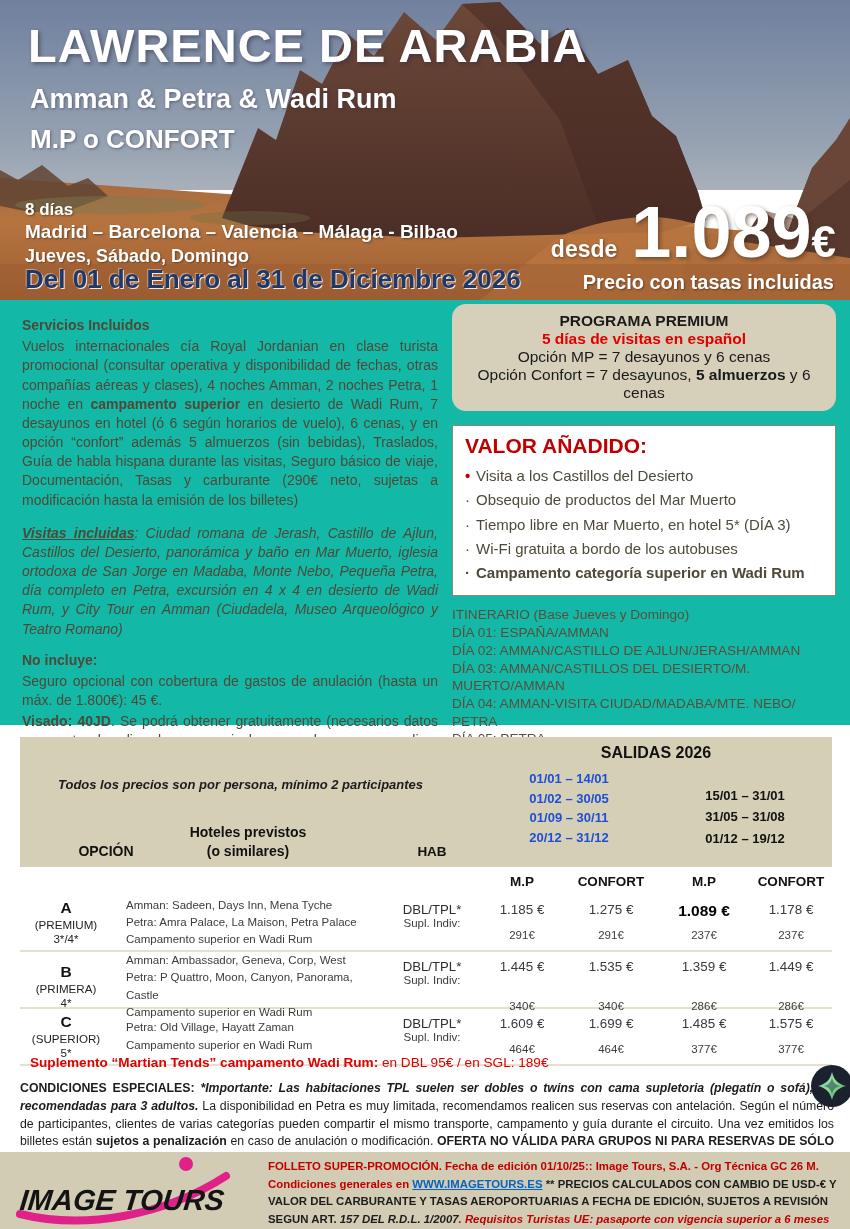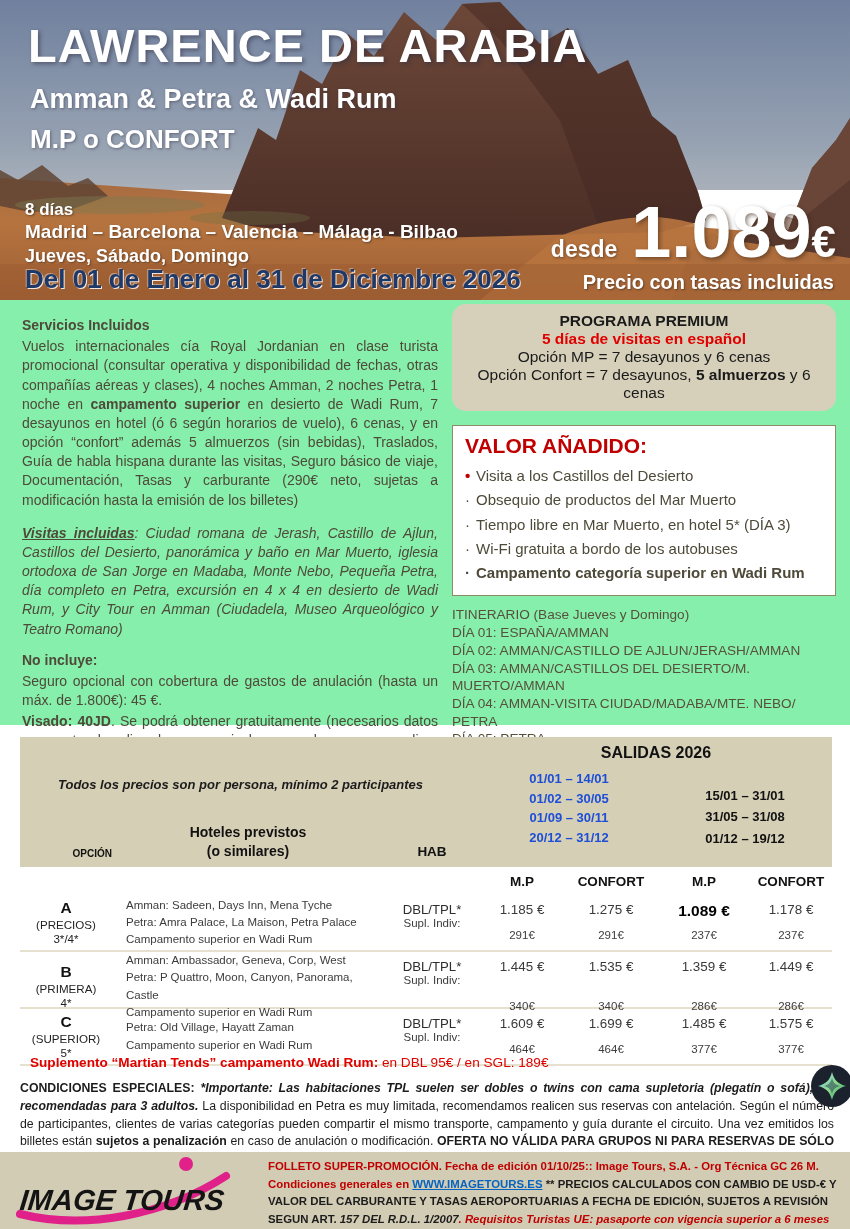--- a/index.html
+++ b/index.html
@@ -24,21 +24,21 @@
             text-shadow:1px 1px 2px rgba(60,40,25,.6);}
   .hero-range{position:absolute;left:25px;top:264px;font-size:26px;font-weight:bold;color:#1e3868;
             text-shadow:1px 1px 0 rgba(255,255,255,.85),-1px -1px 0 rgba(255,255,255,.4);}
   .hero-price{position:absolute;right:14px;top:196px;display:flex;align-items:baseline;color:#fff;}
   .hero-price .desde{font-size:23px;font-weight:bold;margin-right:14px;text-shadow:1px 1px 3px rgba(60,40,25,.6);}
   .hero-price .amount{font-size:72px;font-weight:bold;line-height:1;text-shadow:2px 2px 4px rgba(60,40,25,.55);}
   .hero-price .euro{font-size:44px;font-weight:bold;text-shadow:2px 2px 4px rgba(60,40,25,.55);}
   .hero-tax{position:absolute;right:16px;top:271px;font-size:20px;font-weight:bold;color:#fff;
             text-shadow:1px 1px 2px rgba(60,40,25,.6);}
   
-  .content{position:absolute;top:300px;left:0;width:850px;height:425px;background:#86efac;}
+  .content{position:absolute;top:300px;left:0;width:850px;height:425px;background:#14b8a6;}
   .leftcol{position:absolute;left:22px;top:16px;width:416px;color:#4e4a39;font-size:14px;line-height:1.37;text-align:justify;}
   .leftcol .h{font-weight:bold;}
   .leftcol p{margin:0 0 2px 0;}
   .visits{margin-top:14px !important;font-style:italic;}
   .visits .lbl{font-weight:bold;text-decoration:underline;}
   .noinc{margin-top:12px !important;}
   .premiumbox{background:#d6d0ba;border-radius:14px;padding:8px 10px 9px 10px;text-align:center;color:#1a1a1a;}
   .rightcol{position:absolute;left:452px;top:4px;width:384px;}
   .premiumbox .t{font-weight:bold;font-size:15.5px;}
   .premiumbox .red{color:#e00000;font-weight:bold;font-size:15.5px;}
@@ -50,21 +50,21 @@
   .v-item.first .b{color:#c00000;font-weight:bold;}
   .v-item.bold{font-weight:bold;}
   .itin{margin-top:10px;color:#56513c;font-size:13.6px;line-height:1.3;}
   .itin div{margin:0;}
   .itin .foot{font-size:12.3px;font-style:italic;font-weight:bold;color:#4a4636;margin-top:3px;}
   
   .tablesec{position:absolute;top:725px;left:20px;width:812px;margin-top:12px;}
   .tband{position:relative;background:#d5cfb6;height:130px;}
   .tband .salidas{position:absolute;left:460px;top:7px;width:352px;text-align:center;font-size:16px;font-weight:bold;color:#111;}
   .tband .note{position:absolute;left:38px;top:40px;font-size:13px;font-style:italic;font-weight:bold;color:#1c1c1c;}
-  .tband .opcion{position:absolute;left:0;width:92px;bottom:8px;text-align:right;font-size:10px;font-weight:bold;color:#111;}
+  .tband .opcion{position:absolute;left:0;width:92px;bottom:8px;text-align:center;font-size:14px;font-weight:bold;color:#111;padding-left:40px;}
   .tband .hotels{position:absolute;left:92px;width:272px;bottom:6px;text-align:center;font-size:14px;font-weight:bold;color:#111;line-height:1.35;}
   .tband .hab{position:absolute;left:364px;width:96px;bottom:8px;text-align:center;font-size:13.5px;font-weight:bold;color:#111;}
   .tband .dga{position:absolute;left:460px;width:178px;top:32px;text-align:center;font-size:13px;font-weight:bold;color:#1d4ed8;line-height:1.5;}
   .tband .dgb{position:absolute;left:638px;width:174px;top:48px;text-align:center;font-size:13px;font-weight:bold;color:#111;line-height:1.65;}
   .subhdr{display:grid;grid-template-columns:92px 272px 96px 84px 94px 92px 82px;height:28px;align-items:center;}
   .subhdr div{text-align:center;font-size:13.5px;font-weight:bold;color:#111;}
   .trow{display:grid;grid-template-columns:92px 272px 96px 84px 94px 92px 82px;height:55px;}
   .trow + .trow{border-top:2px solid #e6e1cf;}
   .trows{border-bottom:2px solid #e6e1cf;}
   .oc{display:flex;flex-direction:column;align-items:center;justify-content:center;line-height:1.25;}
@@ -220,21 +220,21 @@
       <div>CONFORT</div>
       <div>M.P</div>
       <div>CONFORT</div>
     </div>
 
     <div class="trows">
 
       <div class="trow">
         <div class="oc">
           <span class="L">A</span>
-          <span class="c">(PRECIOS)</span>
+          <span class="c">(PREMIUM)</span>
           <span class="c">3*/4*</span>
         </div>
         <div class="hcell">
           <div>Amman: Sadeen, Days Inn, Mena Tyche</div>
             <div>Petra: Amra Palace, La Maison, Petra Palace</div>
             <div>Campamento superior en Wadi Rum</div>
         </div>
         <div class="habcell">
           <div class="r1">DBL/TPL*</div>
             <div class="r2">Supl. Indiv:</div>

